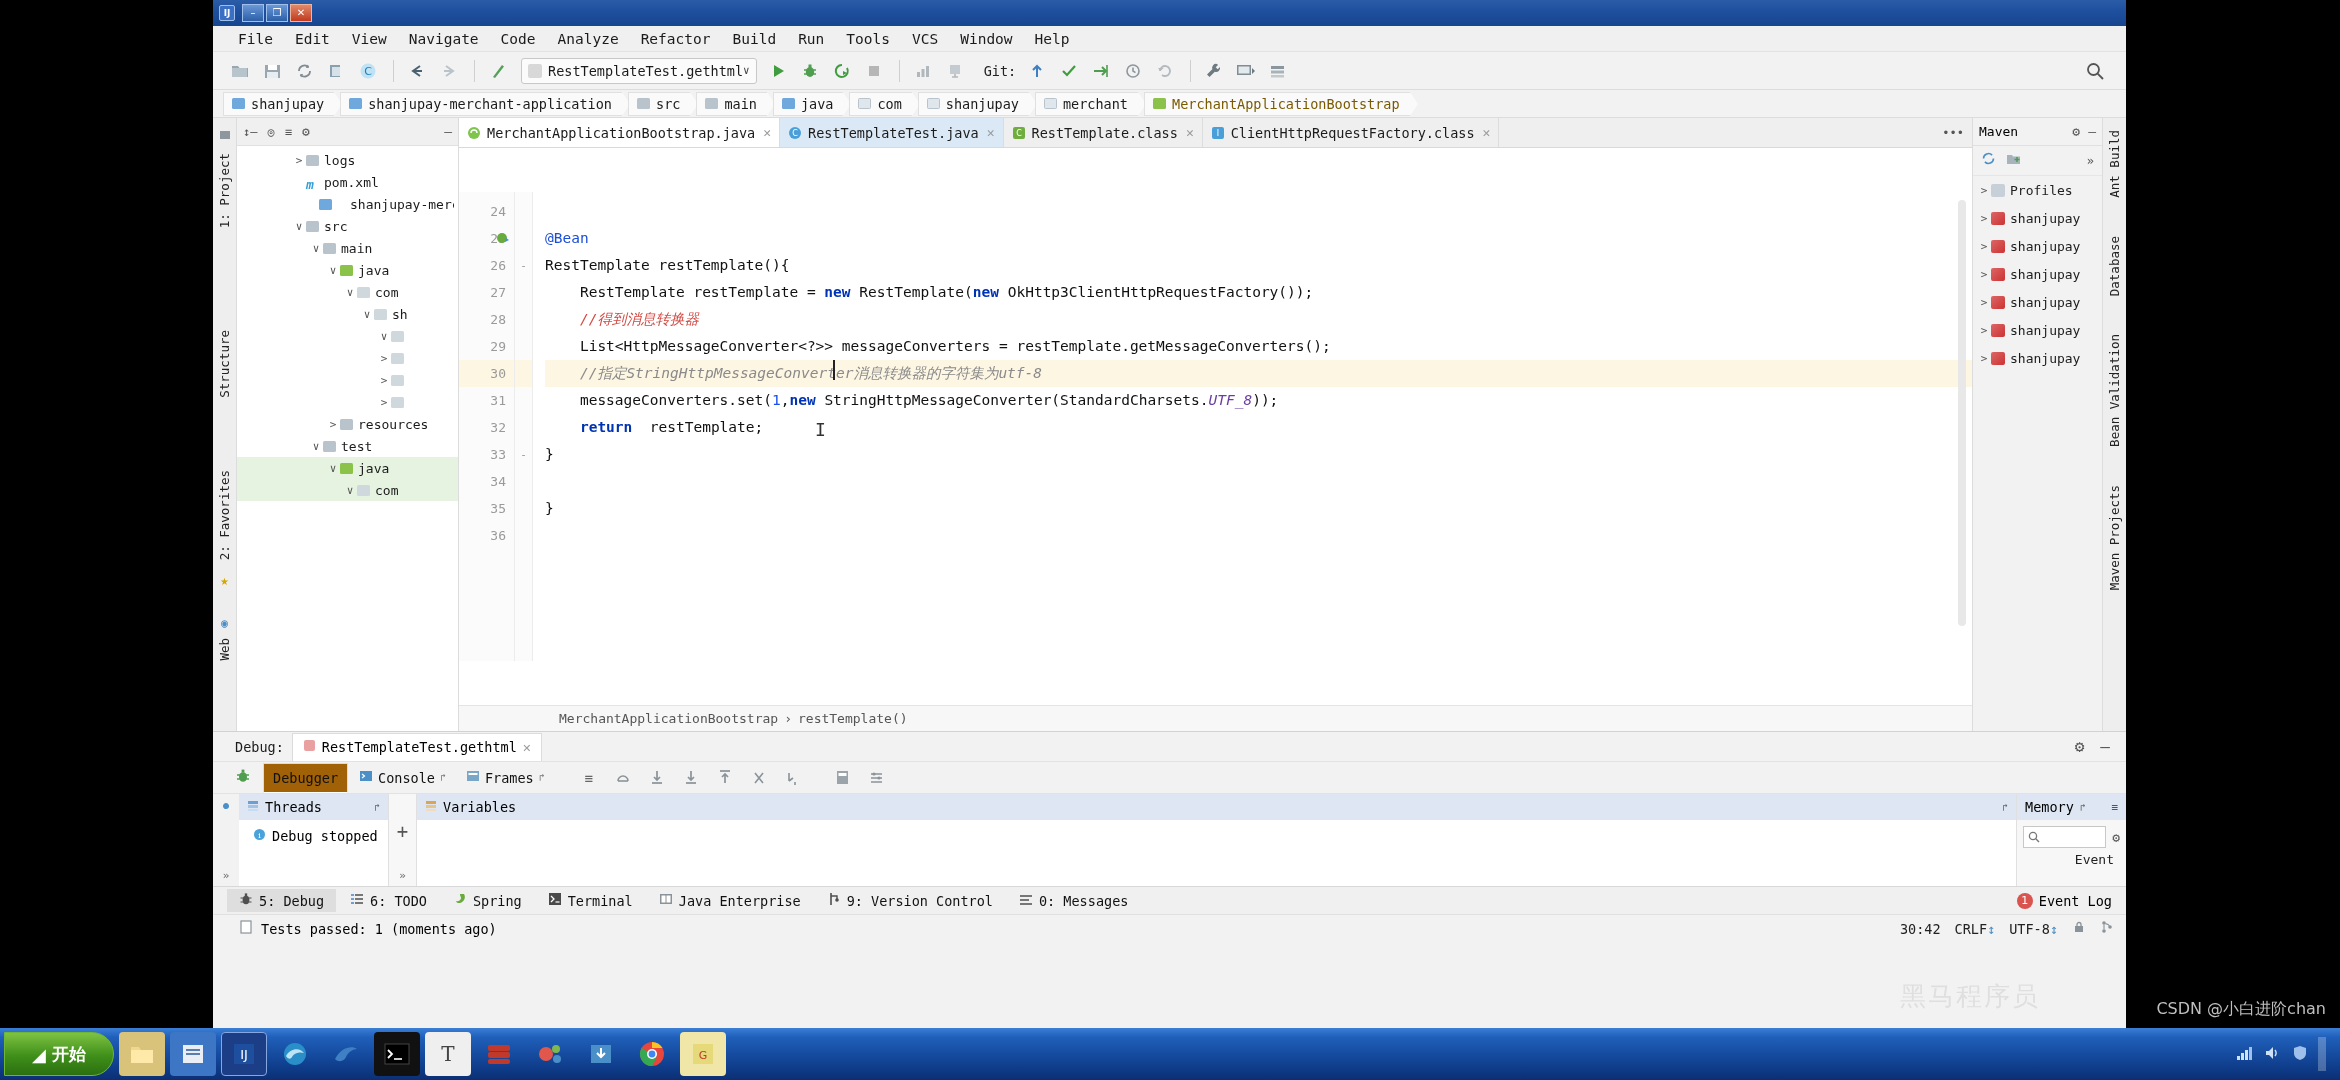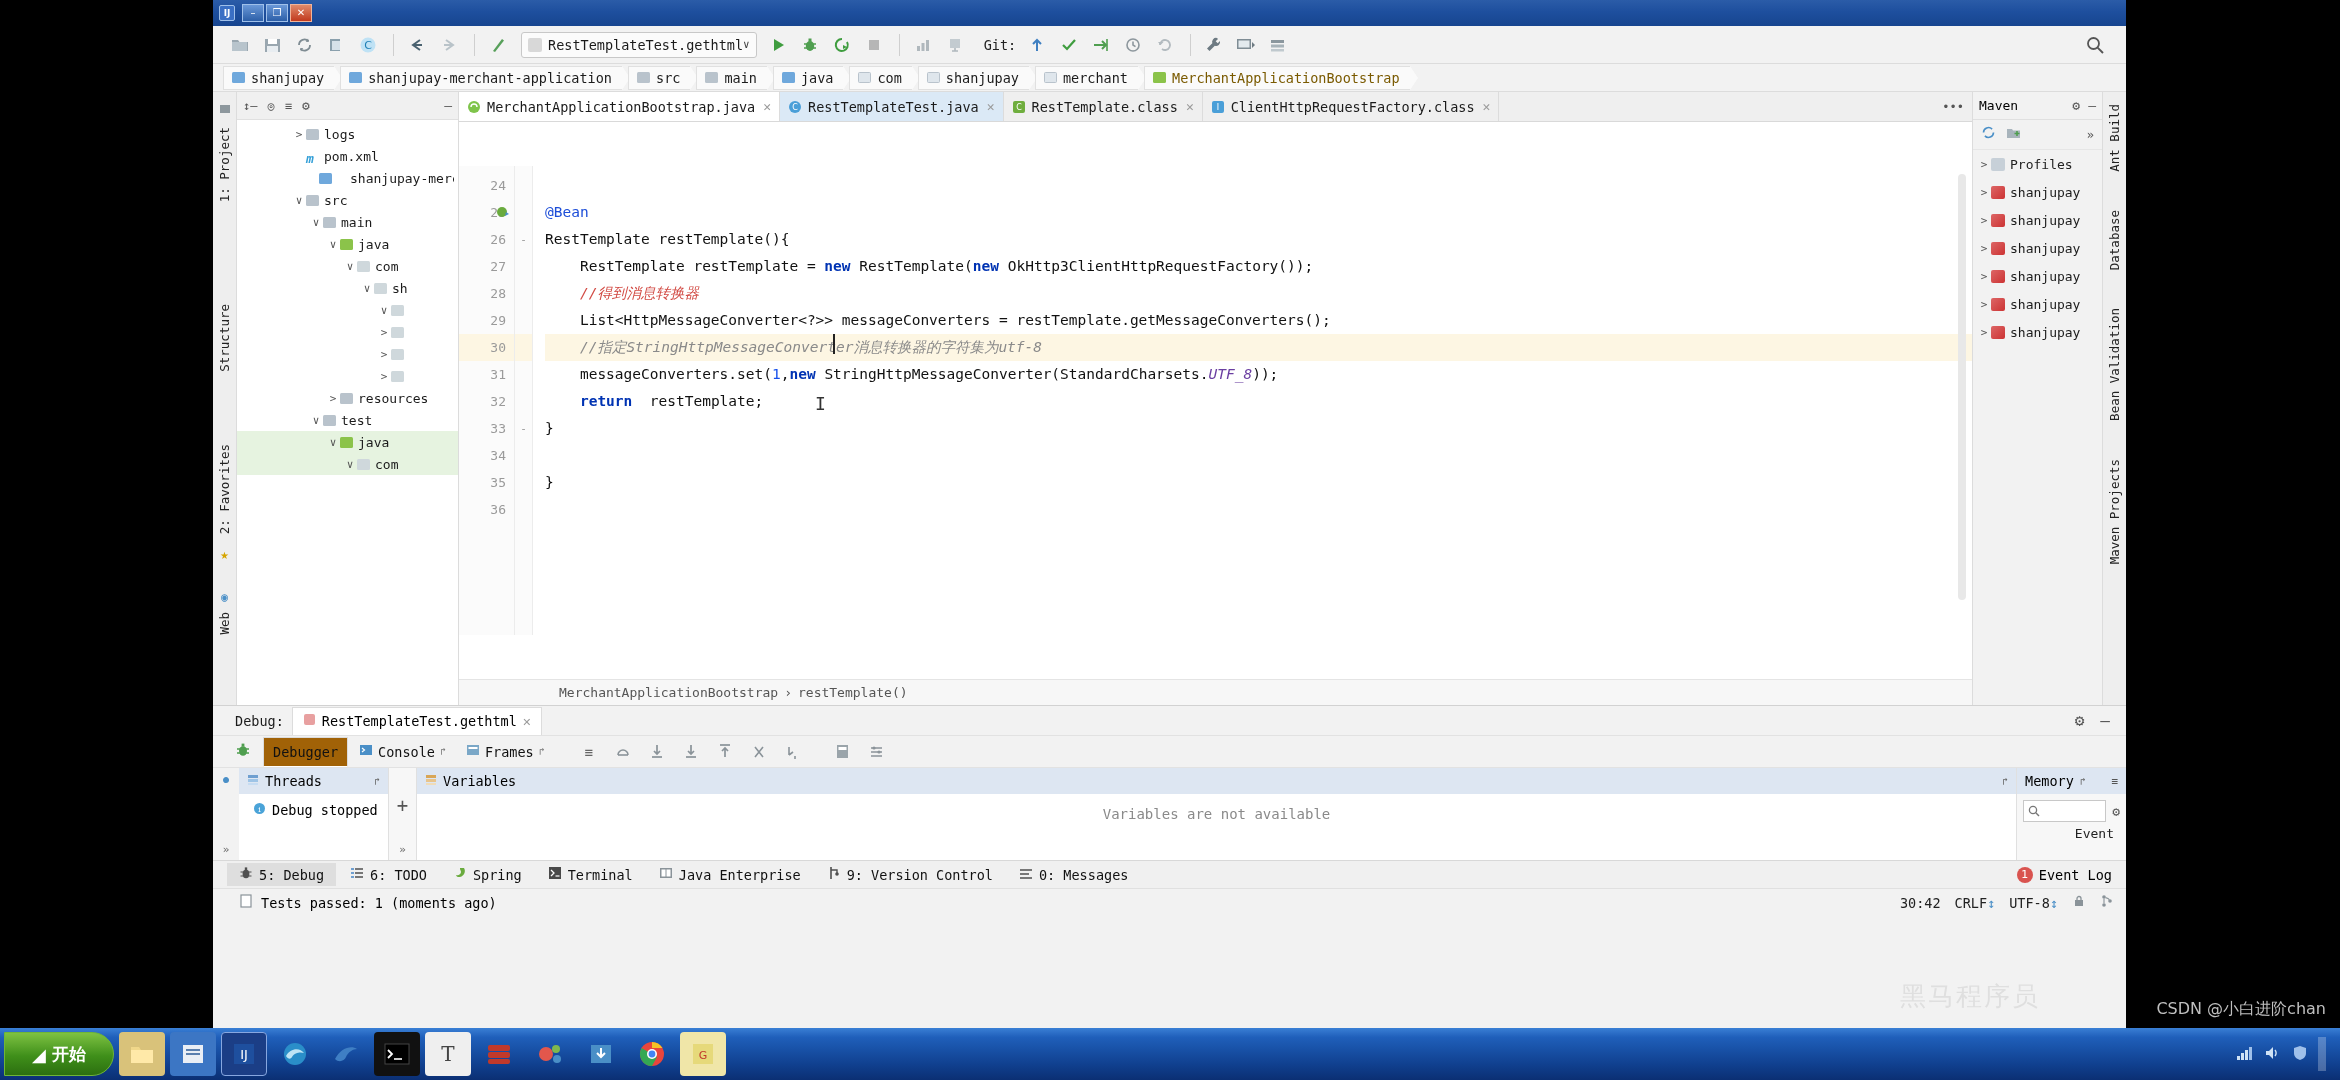--- a/index.html
+++ b/index.html
@@ -213,20 +213,35 @@
 
     <div class="titlebar">
       <div class="tico">IJ</div>
       <div class="winbtns">
         <div class="winbtn">–</div>
         <div class="winbtn">❐</div>
         <div class="winbtn close">✕</div>
       </div>
     </div>
 
+    <div class="menubar">
+      <div class="mi">File</div>
+      <div class="mi">Edit</div>
+      <div class="mi">View</div>
+      <div class="mi">Navigate</div>
+      <div class="mi">Code</div>
+      <div class="mi">Analyze</div>
+      <div class="mi">Refactor</div>
+      <div class="mi">Build</div>
+      <div class="mi">Run</div>
+      <div class="mi">Tools</div>
+      <div class="mi">VCS</div>
+      <div class="mi">Window</div>
+      <div class="mi">Help</div>
+    </div>
 
     <div class="toolbar">
       <div class="tbtn">
         <svg width="18" height="16" viewBox="0 0 18 16">
             <path d="M1 3h6l1.5 2H17v9H1z" fill="#9aa7b0"></path>
             <path d="M1 5h15v9H1z" fill="#b8c4cc"></path>
           </svg>
       </div>
       <div class="tbtn">
         <svg width="17" height="16" viewBox="0 0 17 16">
@@ -824,21 +839,20 @@
             <span>
               <svg width="12" height="12" viewBox="0 0 12 12">
                   <rect x="1" y="1" width="10" height="3" fill="#d8a657"></rect>
                   <rect x="1" y="5" width="10" height="3" fill="#e8c48b"></rect>
                   <rect x="1" y="9" width="10" height="2" fill="#f0dcb8"></rect>
                 </svg>
             </span>
             <span>Variables</span>
             <span style="margin-left:auto;font-size:10px;color:#666;">↱</span>
           </div>
-          <div class="varmsg">Variables are not available</div>
         </div>
 
         <div class="membox">
           <div class="colhdr" style="background:#dde6f2;justify-content:flex-start;">
             <span>Memory</span>
             <span style="font-size:10px;color:#666;">↱</span>
             <span style="margin-left:auto;font-size:11px;color:#555;">≡</span>
           </div>
           <div style="display:flex;align-items:center;gap:6px;padding:6px 6px 0 6px;">
             <div style="flex:1;height:22px;border:1px solid #c8c8c8;background:#fff;display:flex;align-items:center;padding-left:4px;">

